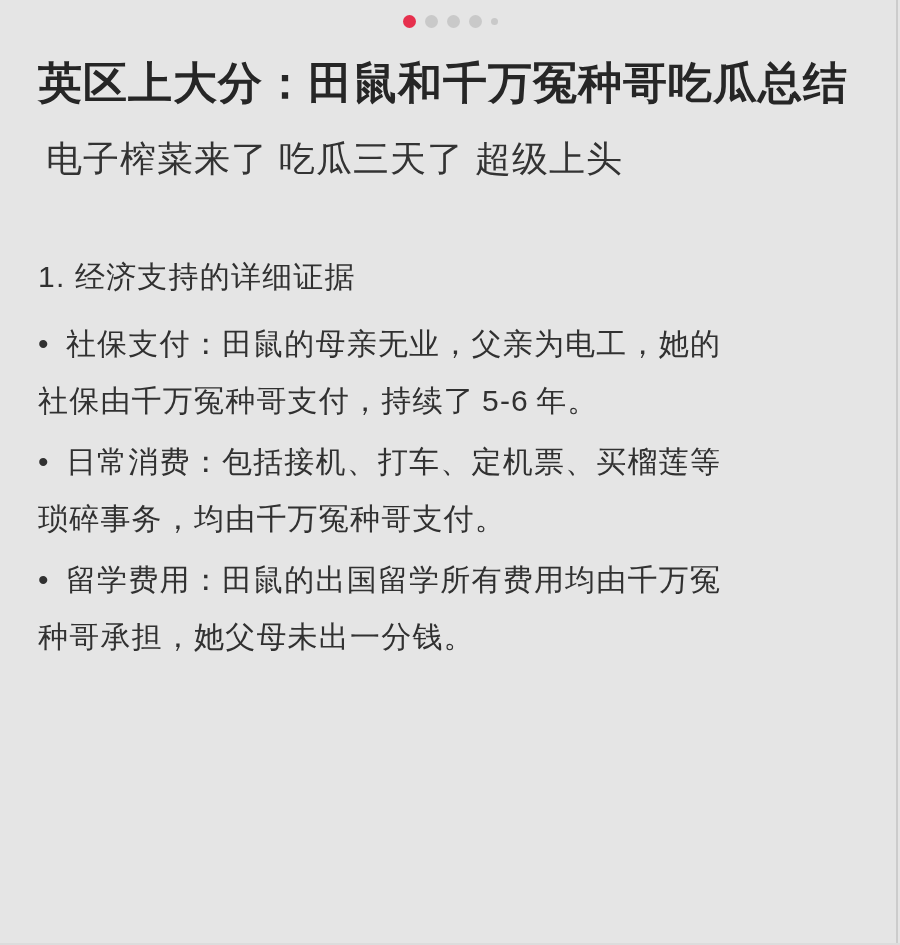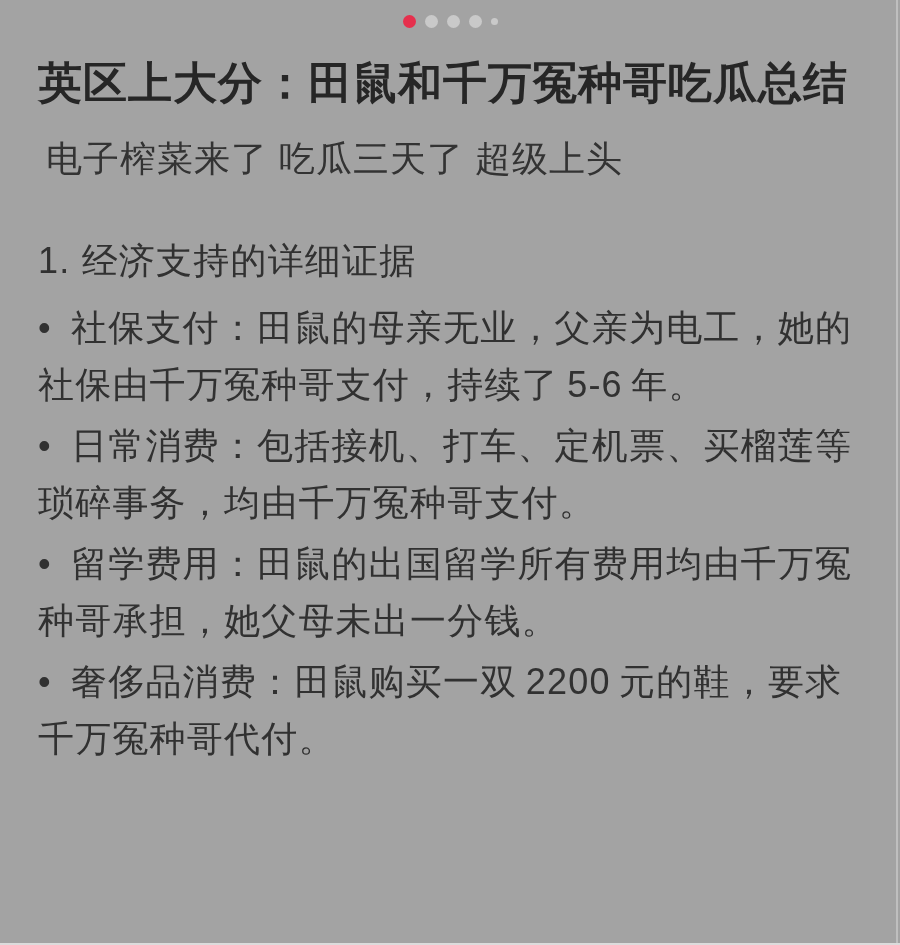--- a/index.html
+++ b/index.html
@@ -1,21 +1,21 @@
 <!DOCTYPE html>
 <html><head>
 <meta charset="utf-8">
 <style>
   html, body { margin: 0; padding: 0; background: #ffffff; }
   .page {
     position: relative;
     width: 900px;
     height: 945px;
     box-sizing: border-box;
-    background: #a3a3a3;
+    background: #e5e5e5;
     padding: 15px 38px 0 38px;
     overflow: hidden;
     font-family: "Liberation Sans", "DejaVu Sans", sans-serif;
   }
   .dots {
     display: flex;
     justify-content: center;
     align-items: center;
     gap: 9px;
     height: 13px;
@@ -38,22 +38,22 @@
   }
   .subtitle {
     margin: 24px 0 0 8px;
     font-size: 36px;
     line-height: 47px;
     font-weight: 400;
     color: #333333;
     letter-spacing: 1px;
   }
   .content {
-    margin-top: 50px;
-    font-size: 36px;
+    margin-top: 66px;
+    font-size: 30px;
     line-height: 57px;
     color: #313131;
     letter-spacing: 1.2px;
   }
   .content p {
     margin: 0 0 4px 0;
     white-space: pre-line;
   }
   .content p.heading { margin-bottom: 10px; }
   .edge-right {
@@ -88,20 +88,18 @@
   <div class="subtitle">电子榨菜来了 吃瓜三天了 超级上头</div>
 
   <div class="content">
     <p class="heading">1. 经济支持的详细证据</p>
     <p>• 社保支付：田鼠的母亲无业，父亲为电工，她的
 社保由千万冤种哥支付，持续了 5-6 年。</p>
     <p>• 日常消费：包括接机、打车、定机票、买榴莲等
 琐碎事务，均由千万冤种哥支付。</p>
     <p>• 留学费用：田鼠的出国留学所有费用均由千万冤
 种哥承担，她父母未出一分钱。</p>
-    <p>• 奢侈品消费：田鼠购买一双 2200 元的鞋，要求
-千万冤种哥代付。</p>
   </div>
 
   <div class="edge-right"></div>
   <div class="edge-bottom"></div>
 
 </div>
 
 </body></html>

